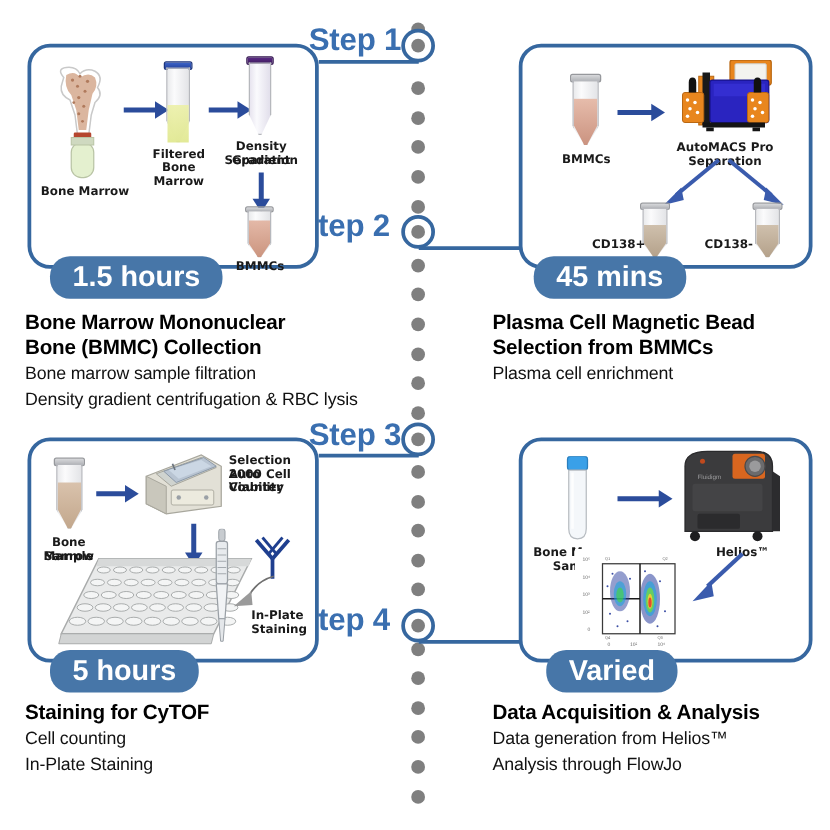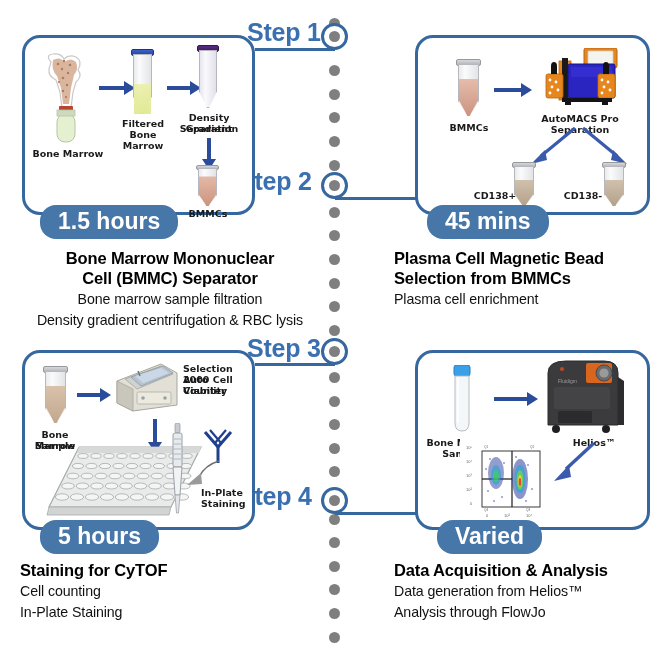--- a/index.html
+++ b/index.html
@@ -169,23 +169,23 @@
     <div class="cap" style="background:linear-gradient(180deg,#d7d8db,#b0b2b6);"></div>
     <div class="body"></div>
     <div class="tip"></div>
     <div class="fill" style="height:78%;background:linear-gradient(180deg,#e3b6a4,#c98f78);opacity:.95;clip-path:polygon(0 0,100% 0,100% 62%,56% 100%,44% 100%,0 62%);"></div>
   </div>
   <div class="cap-txt" style="left:152px;top:170px;width:62px;">BMMCs</div>
 </div>
 
 <div class="pill" style="left:40px;top:205px;">1.5 hours</div>
 
-<div class="caption" style="left:20px;top:248px;text-align:center;">
+<div class="caption" style="left:20px;top:248px;">
   <div class="title">Bone Marrow Mononuclear</div>
-  <div class="title">Cell (BMMC) Separator</div>
+  <div class="title">Bone (BMMC) Collection</div>
   <div class="sub">Bone marrow sample filtration</div>
   <div class="sub">Density gradient centrifugation &amp; RBC lysis</div>
 </div>
 
 <div class="card" style="left:415px;top:35px;width:235px;height:180px;">
 
   <div class="tube" style="left:40px;top:26px;width:21px;height:52px;">
     <div class="cap" style="background:linear-gradient(180deg,#d7d8db,#b0b2b6);"></div>
     <div class="body"></div>
     <div class="tip"></div>

